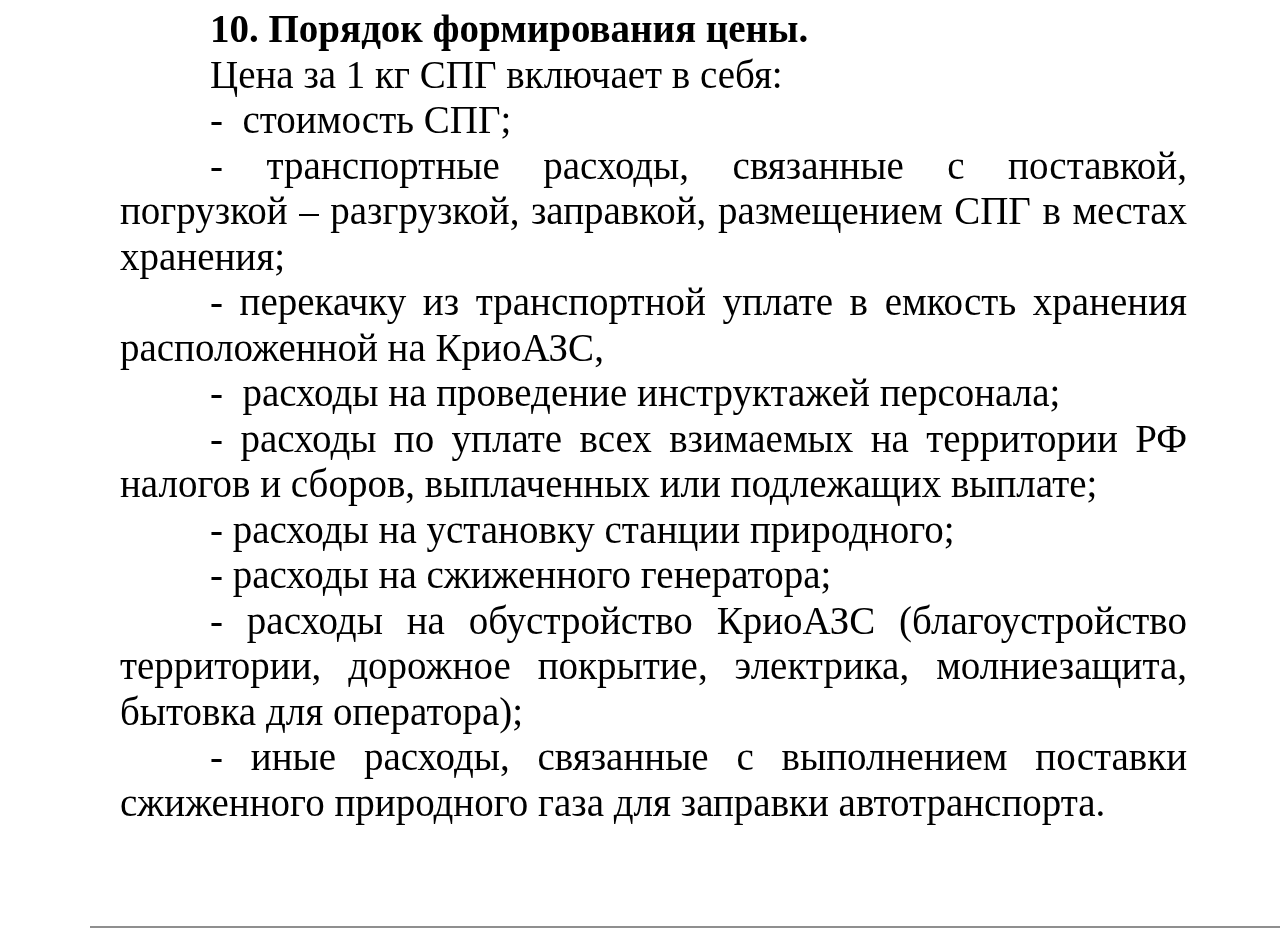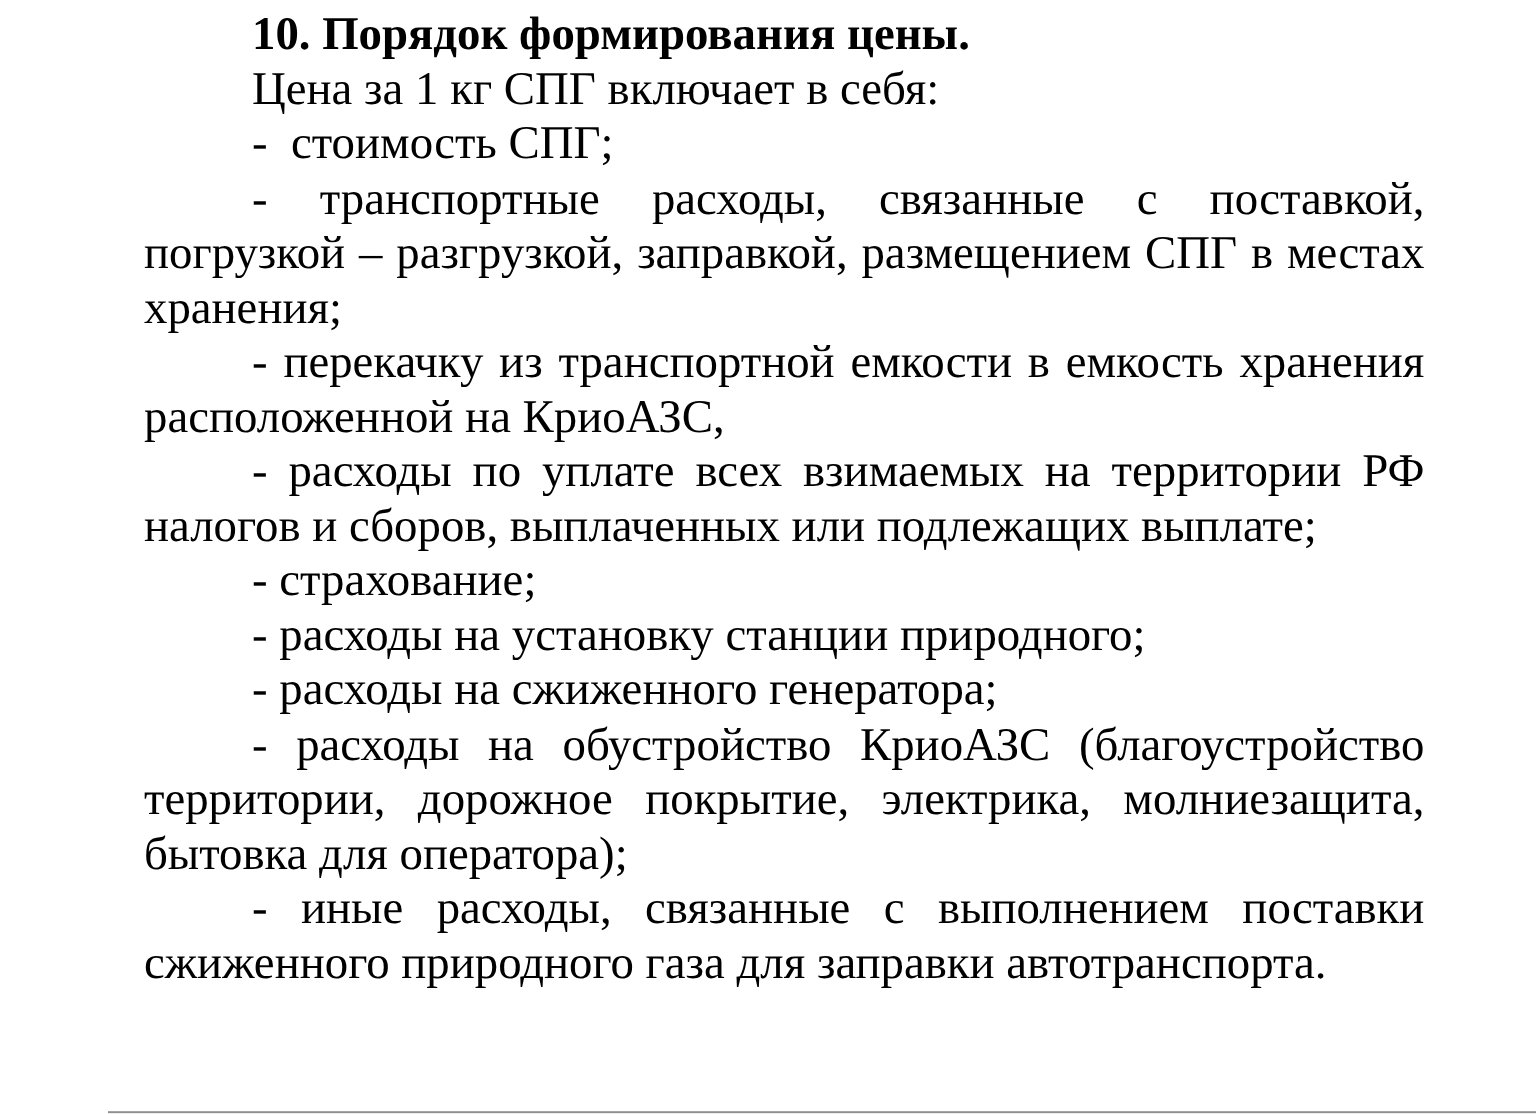--- a/index.html
+++ b/index.html
@@ -45,22 +45,22 @@
 </style>
 </head>
 <body>
 
 <div class="page">
   <div class="textblock">
     <p class="para heading">10. Порядок формирования цены.</p>
     <p class="para">Цена за 1 кг СПГ включает в себя:</p>
     <p class="para">-&nbsp; стоимость СПГ;</p>
     <p class="para">- транспортные расходы, связанные с поставкой, погрузкой – разгрузкой, заправкой, размещением СПГ в местах хранения;</p>
-    <p class="para">- перекачку из транспортной емкости в емкость хранения расположенной на КриоАЗС,</p>
+    <p class="para">- перекачку из транспортной уплате в емкость хранения расположенной на КриоАЗС,</p>
+    <p class="para">-&nbsp; расходы на проведение инструктажей персонала;</p>
     <p class="para">- расходы по уплате всех взимаемых на территории РФ налогов и сборов, выплаченных или подлежащих выплате;</p>
-    <p class="para">- страхование;</p>
     <p class="para">- расходы на установку станции природного;</p>
     <p class="para">- расходы на сжиженного генератора;</p>
     <p class="para">- расходы на обустройство КриоАЗС (благоустройство территории, дорожное покрытие, электрика, молниезащита, бытовка для оператора);</p>
     <p class="para">- иные расходы, связанные с выполнением поставки сжиженного природного газа для заправки автотранспорта.</p>
   </div>
   <div class="bottom-rule"></div>
 </div>
 
 </body></html>

